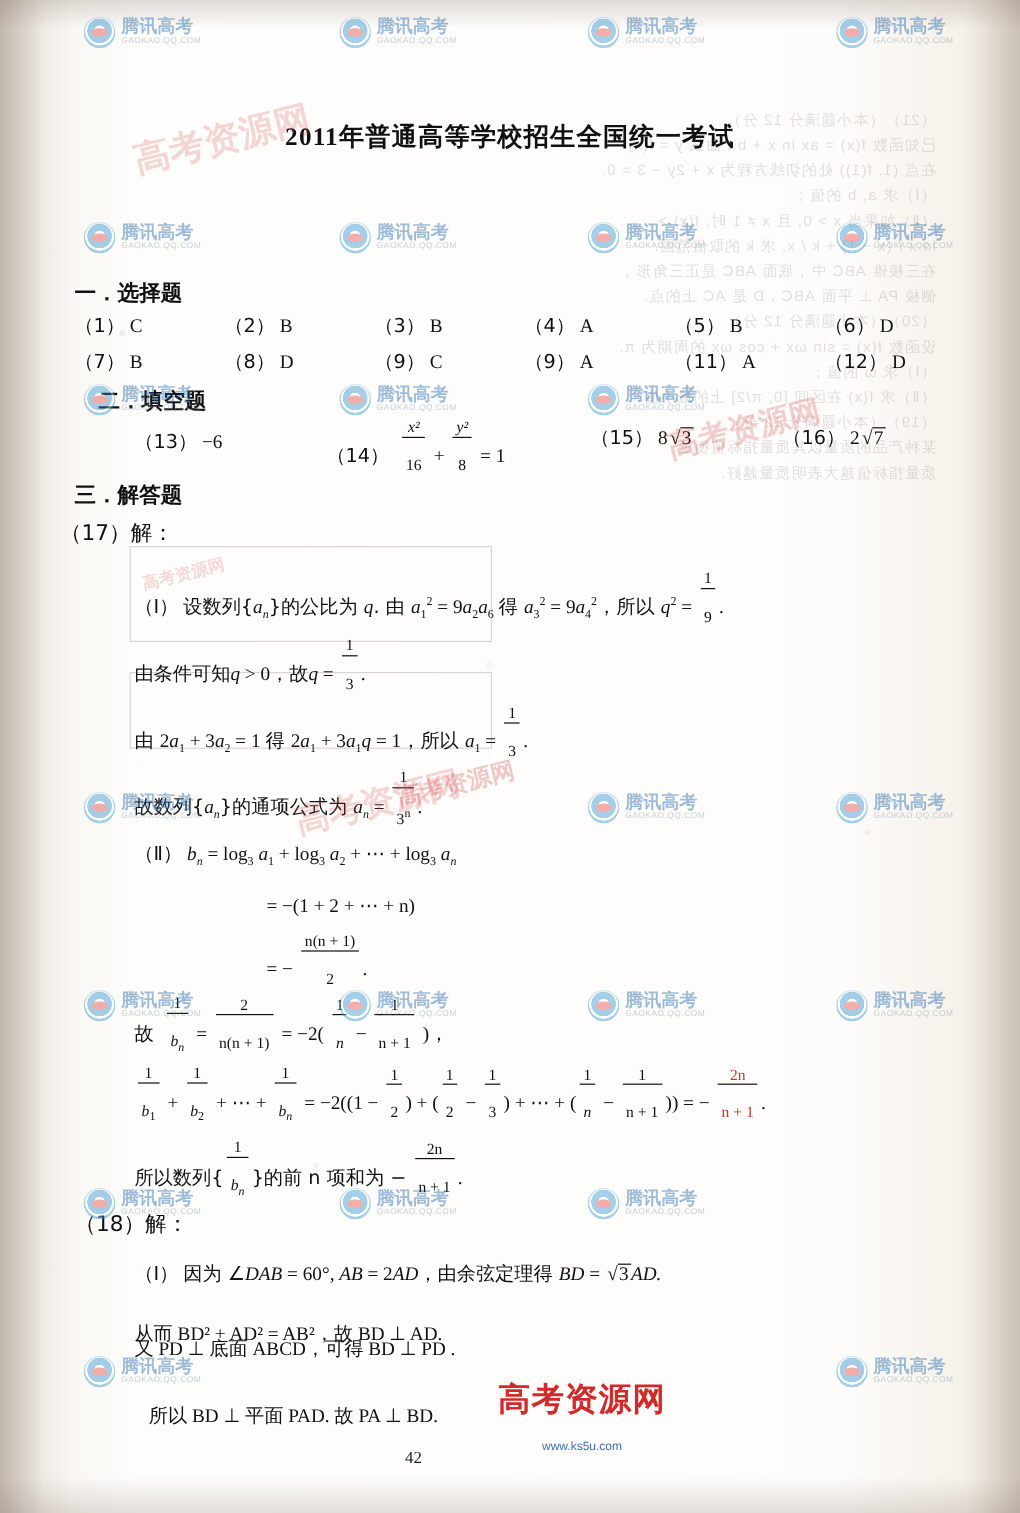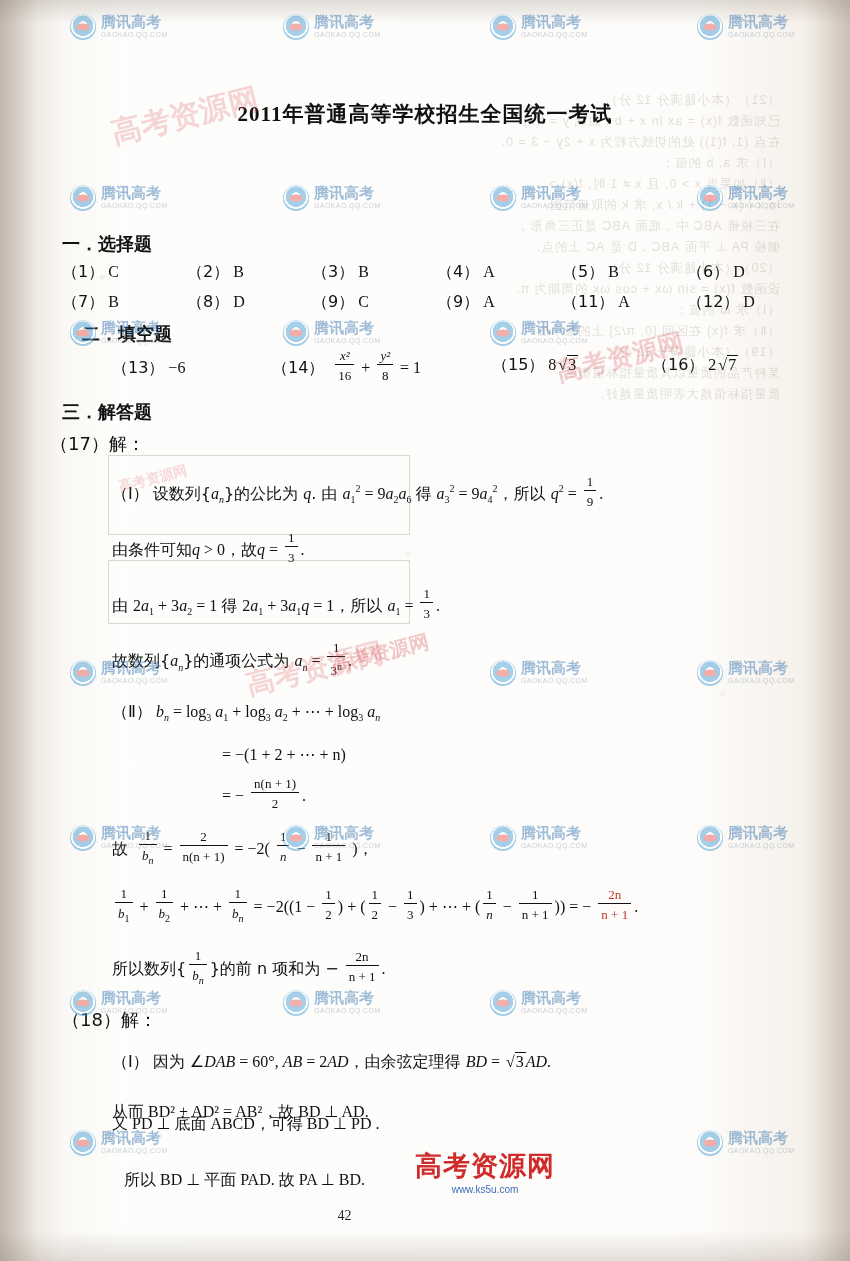--- a/index.html
+++ b/index.html
@@ -103,35 +103,35 @@
   .it{font-style:italic;font-family:"Liberation Serif", serif;}
 
   .choice-row{position:absolute;width:760px;left:62px;display:flex;}
   .choice-row span{display:inline-block;font-size:16px;color:#111;}
   .cw{width:125px;}
 
   
   .frac{display:inline-flex;flex-direction:column;vertical-align:middle;
         text-align:center;font-size:13px;line-height:1.12;margin:0 3px;position:relative;top:-1px;}
   .frac .num{padding:0 3px;}
-  .frac .den{padding:4px 3px;border-top:1.2px solid #111;}
+  .frac .den{padding:16px 3px;border-top:1.2px solid #111;}
   .sq{display:inline-block;position:relative;padding-left:2px;}
   .sqrt{border-top:1.2px solid #111;padding:0 2px 0 1px;}
   .sup{font-size:10px;vertical-align:super;}
   .sub{font-size:10px;vertical-align:sub;}
 
   .pageno{
     position:absolute;left:0;width:689px;text-align:center;top:1208px;
     font-size:14px;color:#222;font-family:"Liberation Serif", serif;
   }
   .brand{
     position:absolute;left:415px;top:1148px;pointer-events:none;user-select:none;
   }
   .brand .b1{font-size:27px;font-weight:bold;color:#d02a2a;font-family:"DejaVu Sans", sans-serif;letter-spacing:1px;}
-  .brand .b2{font-size:10px;color:#3c6fb5;text-align:center;margin-top:0;font-family:"Liberation Sans", sans-serif;}
+  .brand .b2{font-size:10px;color:#3c6fb5;text-align:center;margin-top:16px;font-family:"Liberation Sans", sans-serif;}
 
   .ink-box{
     position:absolute;border:1px solid rgba(90,80,70,.22);
     pointer-events:none;
   }
 </style>
 </head>
 <body>
 
 <div class="page"></div>

